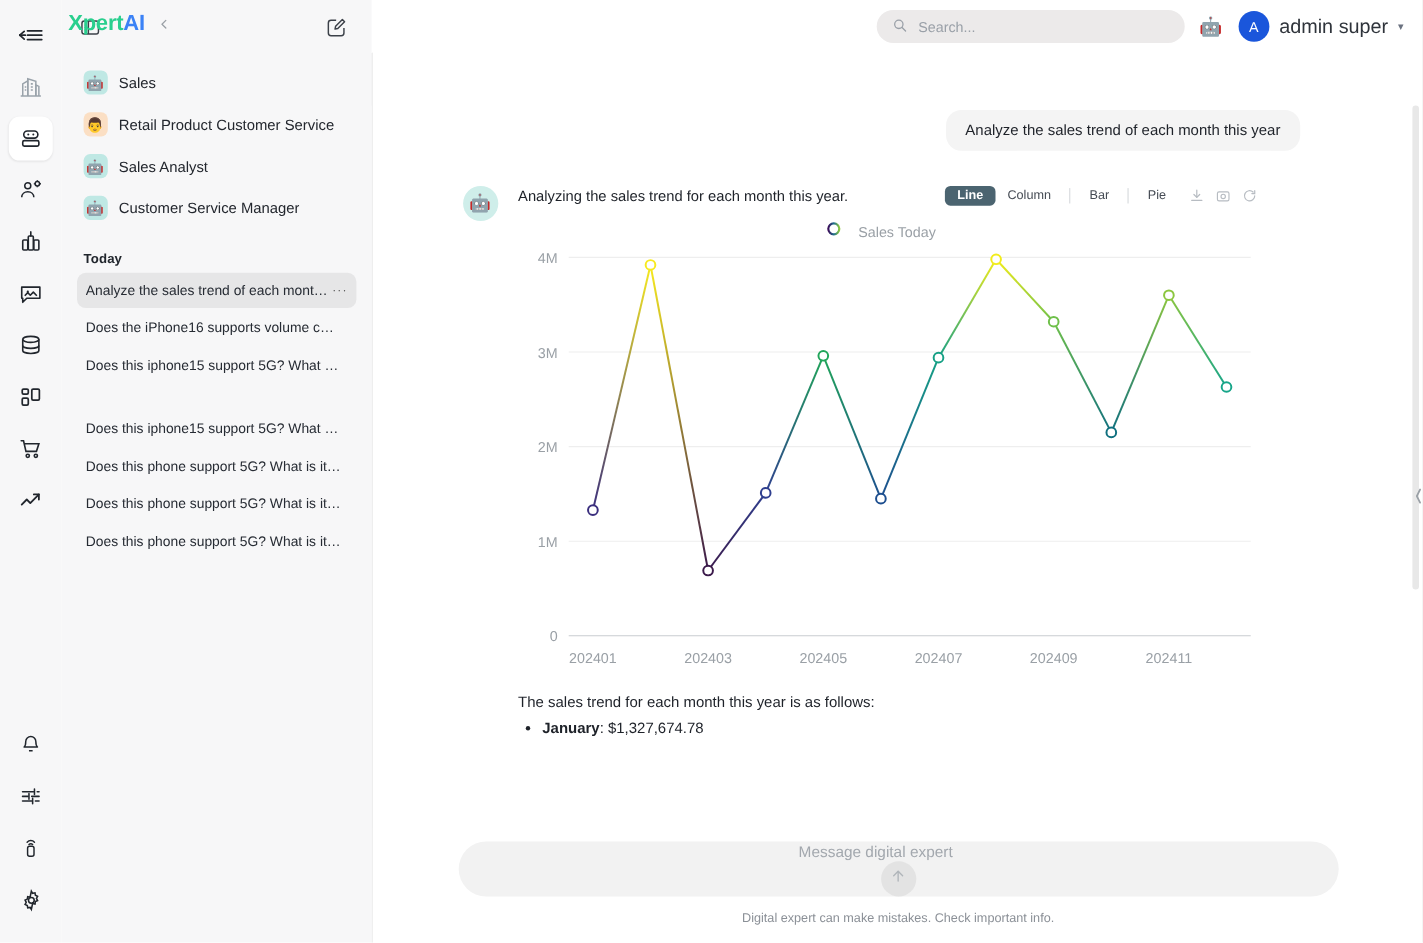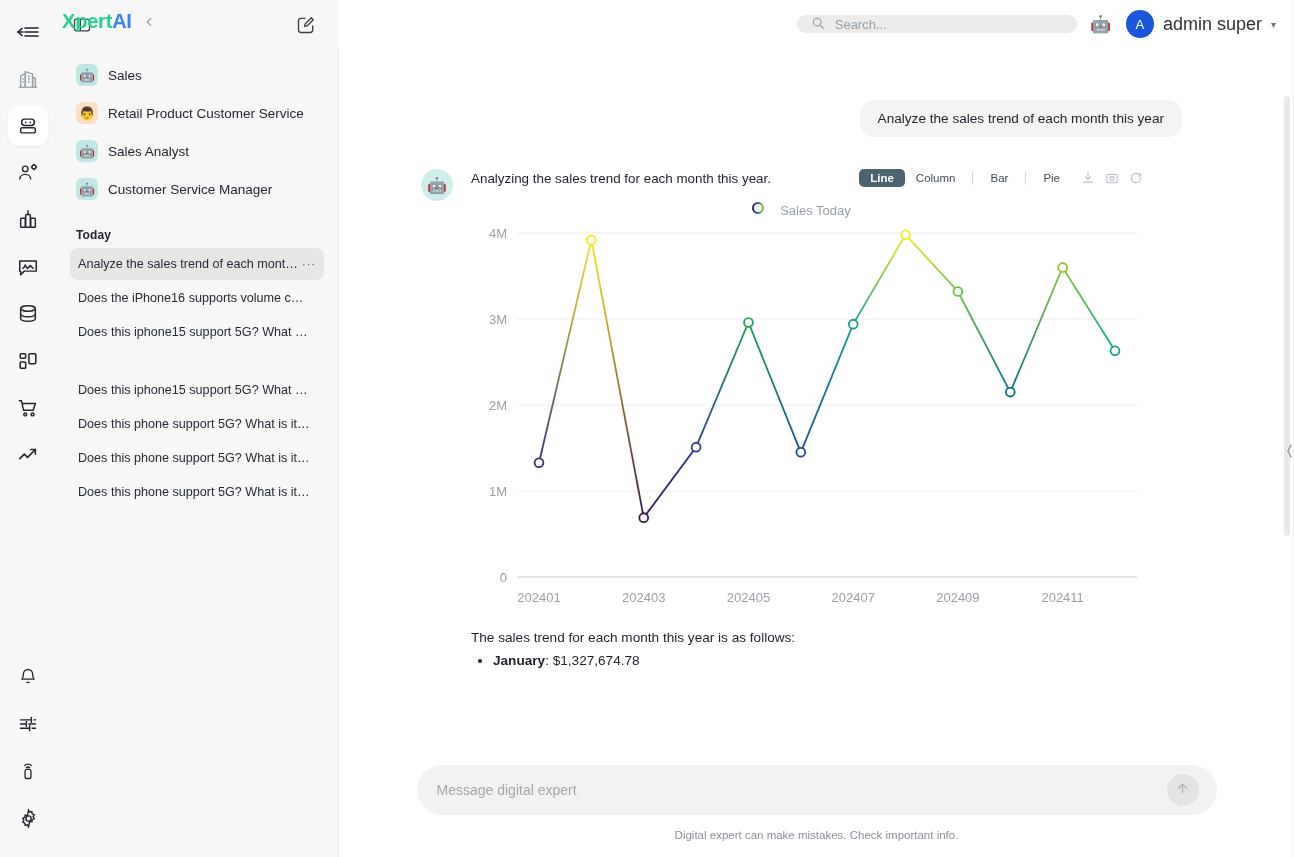--- a/index.html
+++ b/index.html
@@ -85,21 +85,21 @@
   .gap { height: 24px; }
 
   
   .main { flex: 1 1 auto; height: 857px; position: relative; background: #fff; }
 
   .topbar {
     height: 48px; display: flex; align-items: center; justify-content: flex-end;
     padding-right: 18px; gap: 14px; background: #fff;
   }
   .search-box {
-    width: 280px; height: 18px; background: #eceaea; border-radius: 16px;
+    width: 280px; height: 30px; background: #eceaea; border-radius: 16px;
     display: flex; align-items: center; gap: 8px; padding: 0 14px;
     color: #8a8f98; font-size: 13px; cursor: text;
   }
   .search-box input {
     border: 0; outline: 0; background: transparent; font-size: 13px;
     color: #3b4048; width: 210px; font-family: "Liberation Sans", sans-serif;
   }
   .search-box input::placeholder { color: #9aa0a8; }
   .bot-chip { font-size: 17px; cursor: pointer; line-height: 1; }
   .user-box { display: flex; align-items: center; gap: 9px; cursor: pointer; }
@@ -175,20 +175,21 @@
 
   
   .composer-wrap {
     position: absolute; left: 1px; right: 0; bottom: 0; height: 104px;
     background: #fff; display: flex; flex-direction: column; align-items: center;
   }
   .composer {
     width: 800px; height: 50px; background: #f2f2f2; border-radius: 25px;
     display: flex; align-items: center; padding: 0 18px; margin-top: 12px;
     position: relative;
+    flex-direction: column;
   }
   .composer input {
     flex: 1 1 auto; border: 0; outline: 0; background: transparent;
     font-size: 14px; color: #2b3037; font-family: "Liberation Sans", sans-serif;
   }
   .composer input::placeholder { color: #a3a8ae; }
   .send-btn {
     width: 32px; height: 32px; border-radius: 50%; background: #e3e3e3;
     display: flex; align-items: center; justify-content: center;
     color: #b0b5ba; cursor: pointer; flex: 0 0 32px;

